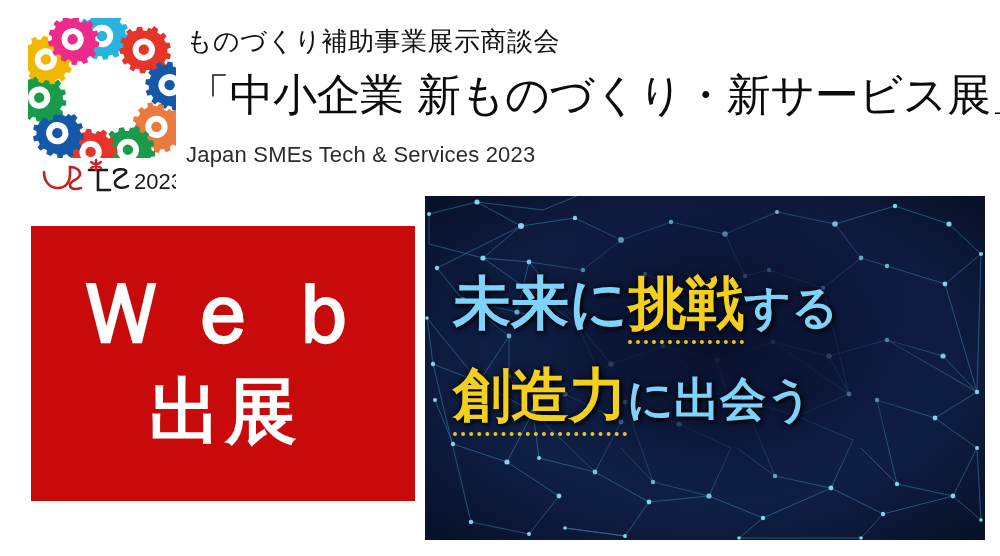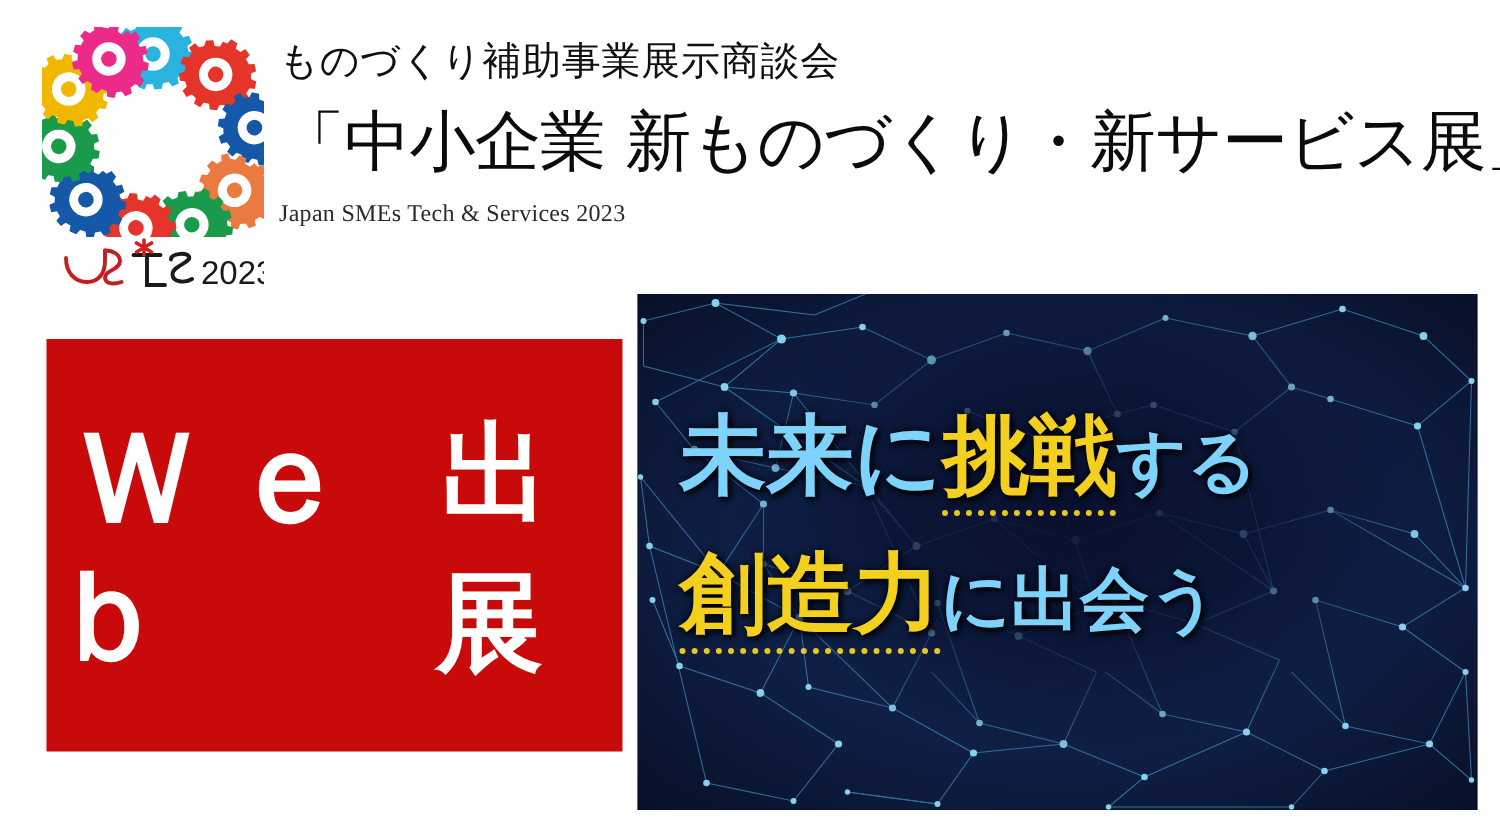--- a/index.html
+++ b/index.html
@@ -57,37 +57,37 @@
   #event-title {
     font-family: "DejaVu Sans", sans-serif;
     font-size: 44px;
     line-height: 54px;
     color: #0b0b0b;
     margin-top: 8px;
     letter-spacing: -0.5px;
     white-space: nowrap;
   }
   #event-subtitle {
-    font-family: Liberation Serif, serif;
-    font-size: 16px;
+    font-family: Liberation Sans, sans-serif;
+    font-size: 22px;
     line-height: 30px;
     color: #2b2b2b;
-    margin-top: 6px;
+    margin-top: 18px;
     letter-spacing: 0.2px;
     white-space: nowrap;
   }
 
   
   #web-exhibit-panel {
     position: absolute;
     left: 31px; top: 226px;
     width: 384px; height: 275px;
     background: #c80a0a;
     display: flex;
-    flex-direction: row;
+    flex-direction: column;
     align-items: center;
     justify-content: center;
   }
   #web-exhibit-line1 {
     font-family: "DejaVu Sans", sans-serif;
     font-weight: bold;
     font-size: 84px;
     line-height: 92px;
     color: #ffffff;
     letter-spacing: 18px;

